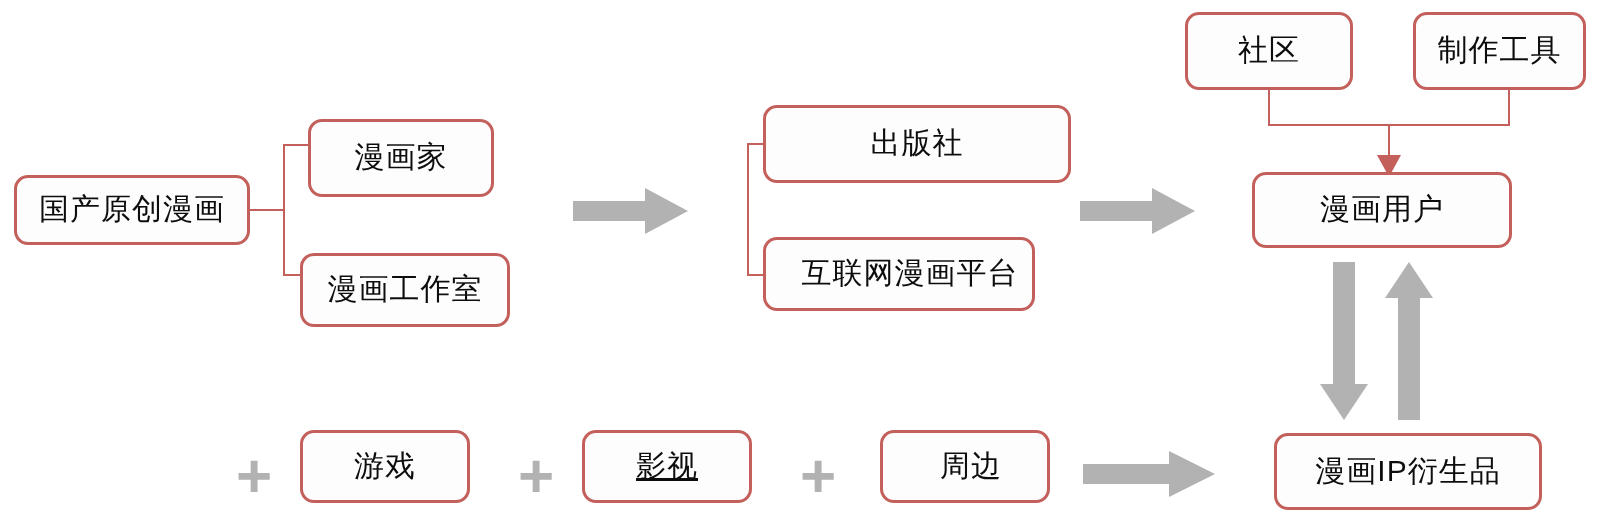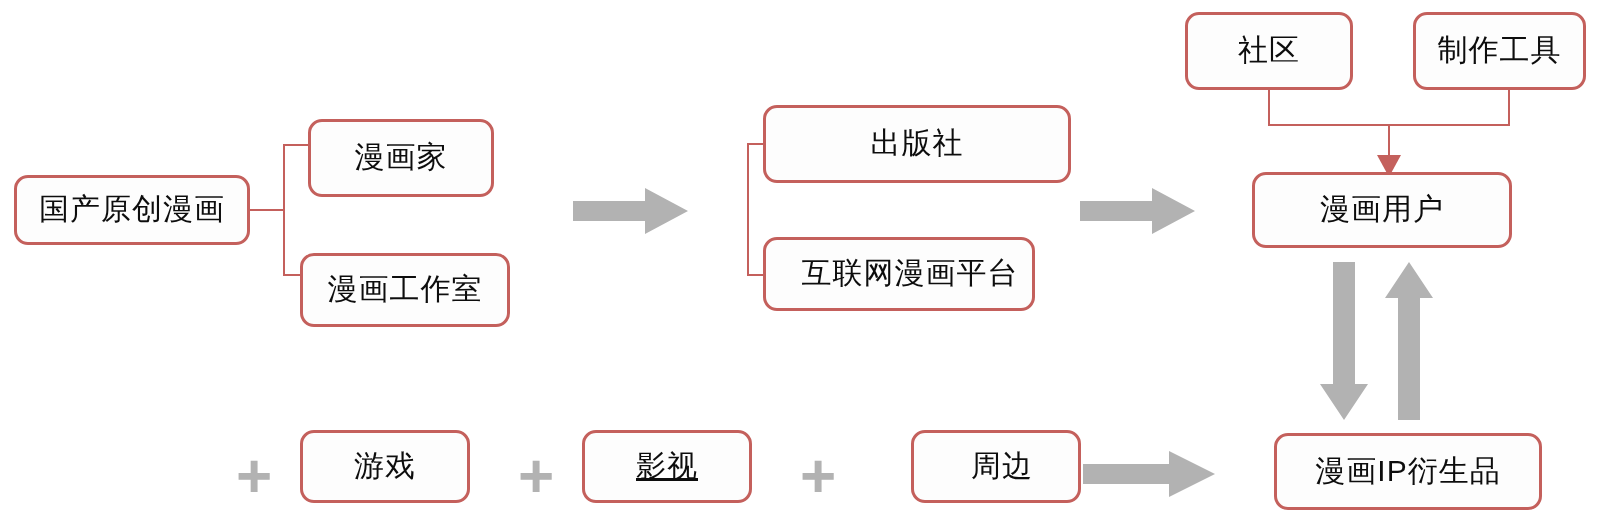--- a/index.html
+++ b/index.html
@@ -131,21 +131,21 @@
   </div>
 
   <div class="plus" style="left:518px; top:445px;">+</div>
 
   <div class="node" style="left:582px; top:430px; width:170px; height:73px;text-decoration:underline;">
     <span class="node-label">影视</span>
   </div>
 
   <div class="plus" style="left:800px; top:445px;">+</div>
 
-  <div class="node" style="left:911px; top:430px; width:170px; height:73px;padding-left:12px;">
+  <div class="node" style="left:880px; top:430px; width:170px; height:73px;padding-left:12px;">
     <span class="node-label">周边</span>
   </div>
 
   <svg class="arrow-svg" style="left:1083px; top:451px;" width="132" height="46" viewBox="0 0 132 46">
     <polygon points="0,13 86,13 86,0 132,23 86,46 86,33 0,33" fill="#b2b2b2"></polygon>
   </svg>
 
   <div class="node" style="left:1250px; top:433px; width:268px; height:77px;margin-left:24px;">
     <span class="node-label">漫画IP衍生品</span>
   </div>

